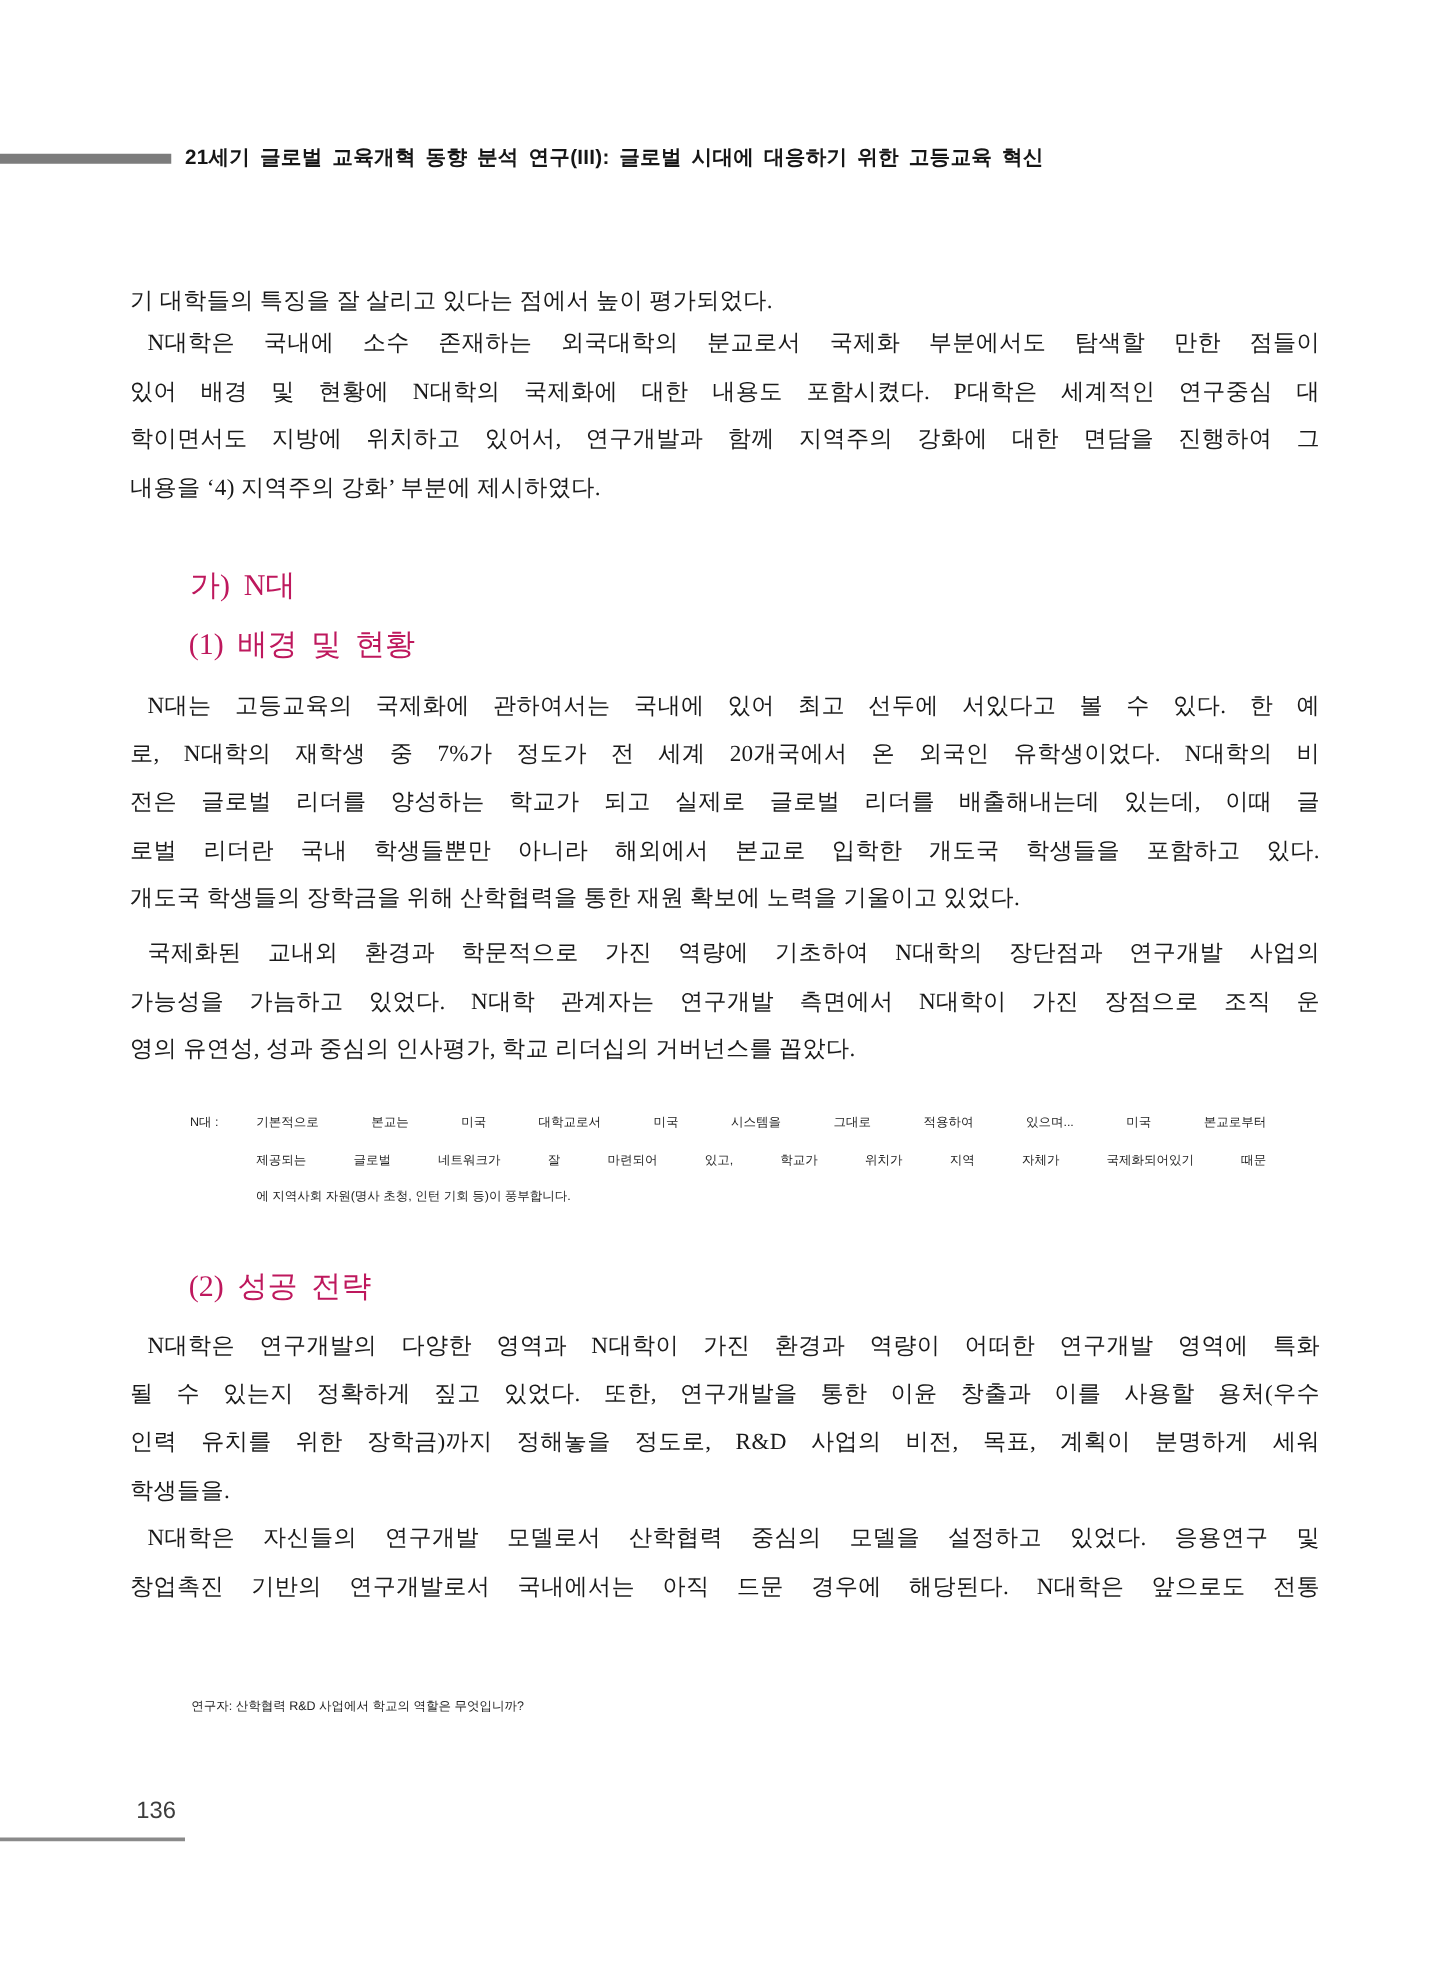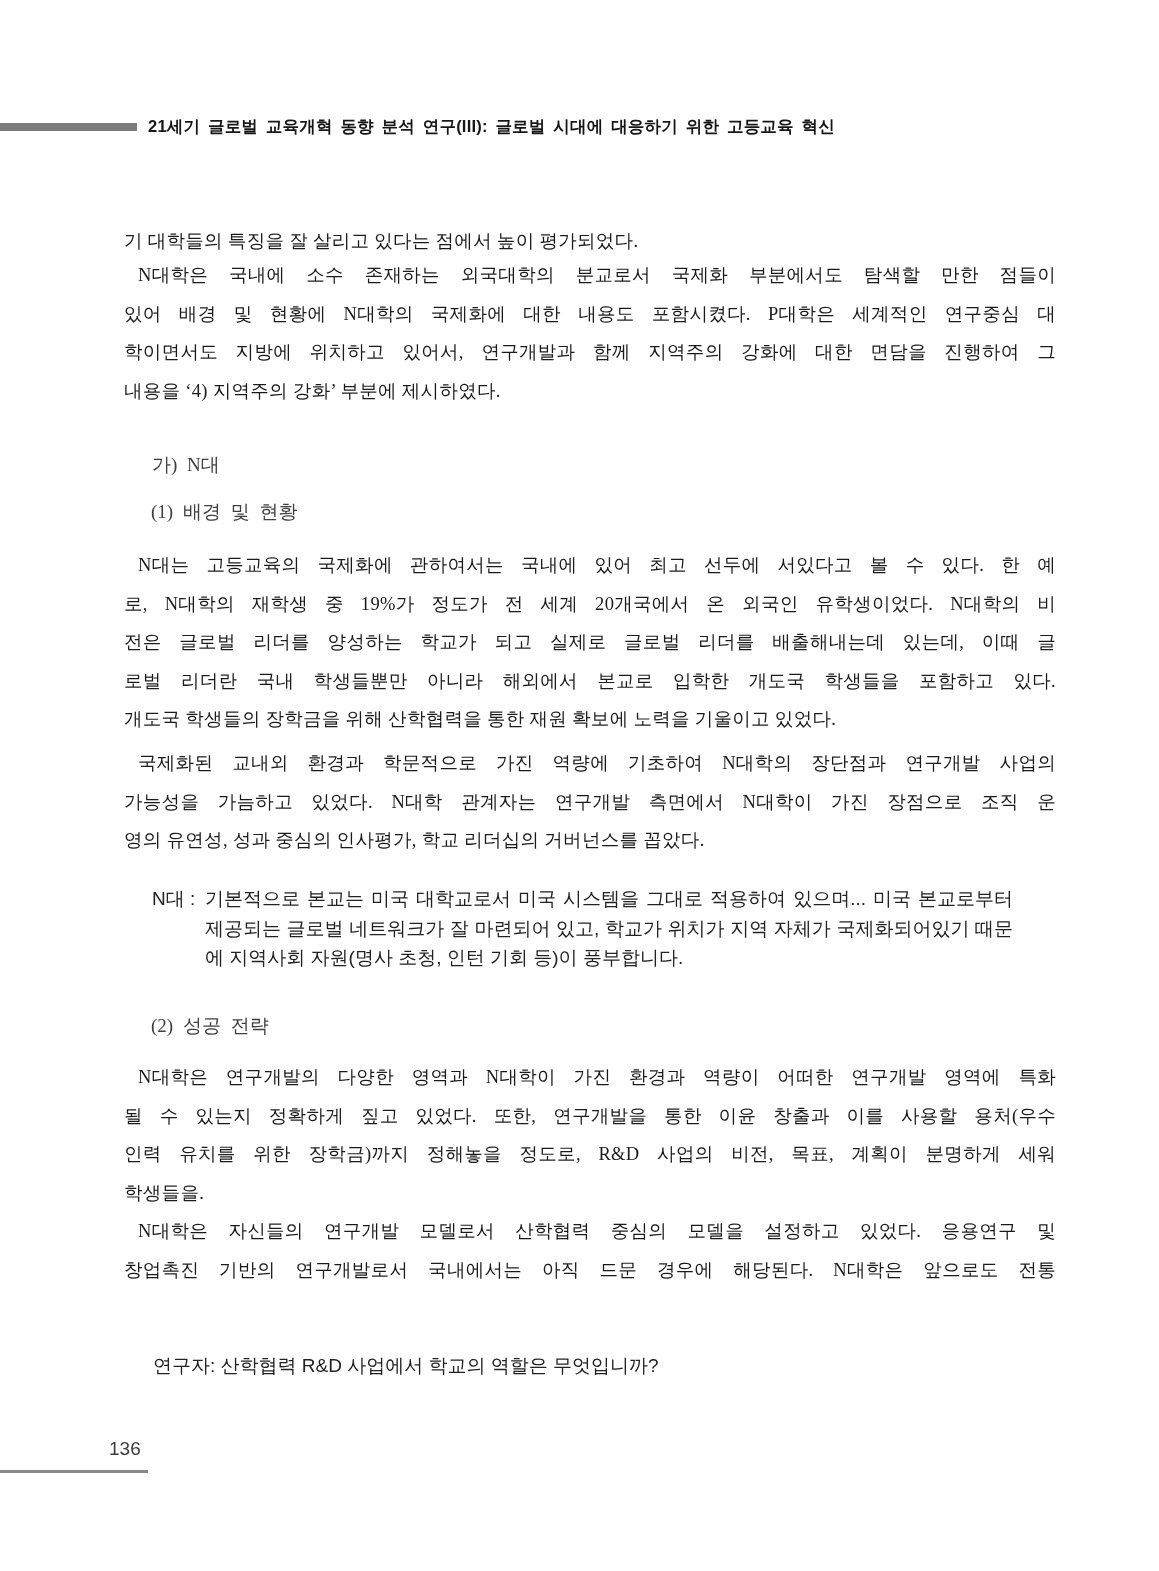--- a/index.html
+++ b/index.html
@@ -36,48 +36,48 @@
 
   
   .para {
     position: absolute;
     left: 104px;
     width: 952px;
     font-size: 18.5px;
     line-height: 38.6px;
     letter-spacing: 0.3px;
   }
-  .para .line { min-height: 38.6px; margin-left: 20px; }
+  .para .line { min-height: 38.6px; }
   .line.just { text-align: justify; text-align-last: justify; text-justify: inter-word; }
   .line.ind { text-indent: 14px; }
 
   .p-intro    { top: 222px; }
   .p-overview { top: 256px; }
   .p-bg1      { top: 546px; }
   .p-bg2      { top: 744px; }
   .p-st1      { top: 1058px; }
   .p-st2      { top: 1212px; }
 
   
   .heading {
     position: absolute;
-    font-size: 19px;
-    color: #404040;
+    font-size: 24px;
+    color: #be185d;
     word-spacing: 5px;
     white-space: nowrap;
   }
   .h-ga { left: 152px; top: 452px; }
   .h-1  { left: 151px; top: 499px; }
   .h-2  { left: 151px; top: 1013px; }
 
   
   .quote {
     position: absolute;
     font-family: "Liberation Sans", "DejaVu Sans", sans-serif;
-    font-size: 19px;
+    font-size: 10px;
     line-height: 29.5px;
     color: #222222;
   }
   .q1 { left: 152px; top: 884px; width: 862px; display: flex; }
   .q-label { flex: none; width: 53px; white-space: nowrap; }
   .q-lines { width: 808px; }
   .q-lines .line { min-height: 29.5px; }
   .q2 { left: 153px; top: 1351px; white-space: nowrap; }
 
   
@@ -113,21 +113,21 @@
       <div class="line just">학이면서도 지방에 위치하고 있어서, 연구개발과 함께 지역주의 강화에 대한 면담을 진행하여 그</div>
       <div class="line">내용을 ‘4) 지역주의 강화’ 부분에 제시하였다.</div>
     </div>
 
   <div class="heading h-ga">가) N대</div>
 
   <div class="heading h-1">(1) 배경 및 현황</div>
 
   <div class="para p-bg1">
       <div class="line just ind">N대는 고등교육의 국제화에 관하여서는 국내에 있어 최고 선두에 서있다고 볼 수 있다. 한 예</div>
-      <div class="line just">로, N대학의 재학생 중 19%가 정도가 전 세계 20개국에서 온 외국인 유학생이었다. N대학의 비</div>
+      <div class="line just">로, N대학의 재학생 중 7%가 정도가 전 세계 20개국에서 온 외국인 유학생이었다. N대학의 비</div>
       <div class="line just">전은 글로벌 리더를 양성하는 학교가 되고 실제로 글로벌 리더를 배출해내는데 있는데, 이때 글</div>
       <div class="line just">로벌 리더란 국내 학생들뿐만 아니라 해외에서 본교로 입학한 개도국 학생들을 포함하고 있다.</div>
       <div class="line">개도국 학생들의 장학금을 위해 산학협력을 통한 재원 확보에 노력을 기울이고 있었다.</div>
     </div>
 
   <div class="para p-bg2">
       <div class="line just ind">국제화된 교내외 환경과 학문적으로 가진 역량에 기초하여 N대학의 장단점과 연구개발 사업의</div>
       <div class="line just">가능성을 가늠하고 있었다. N대학 관계자는 연구개발 측면에서 N대학이 가진 장점으로 조직 운</div>
       <div class="line">영의 유연성, 성과 중심의 인사평가, 학교 리더십의 거버넌스를 꼽았다.</div>
     </div>

